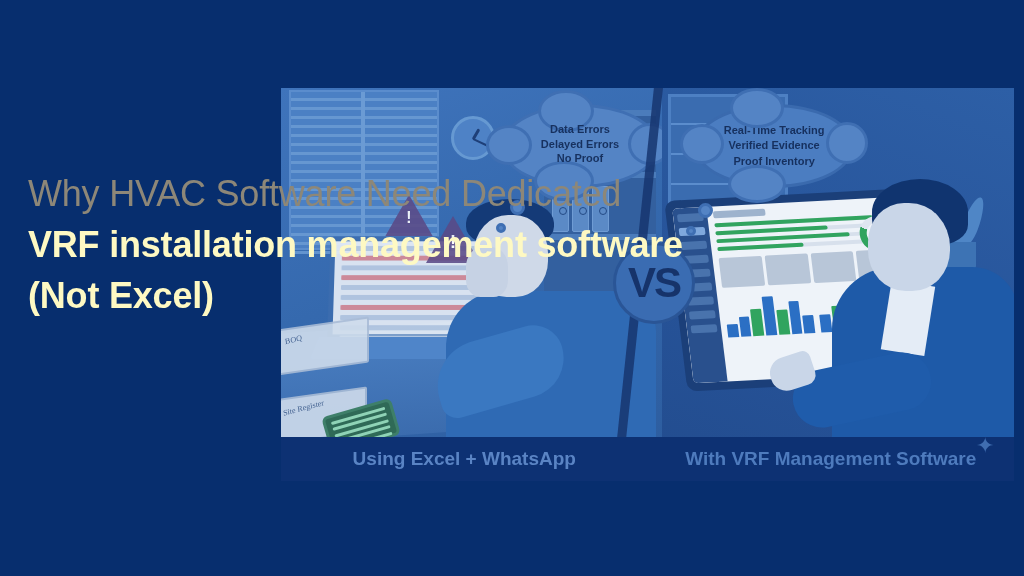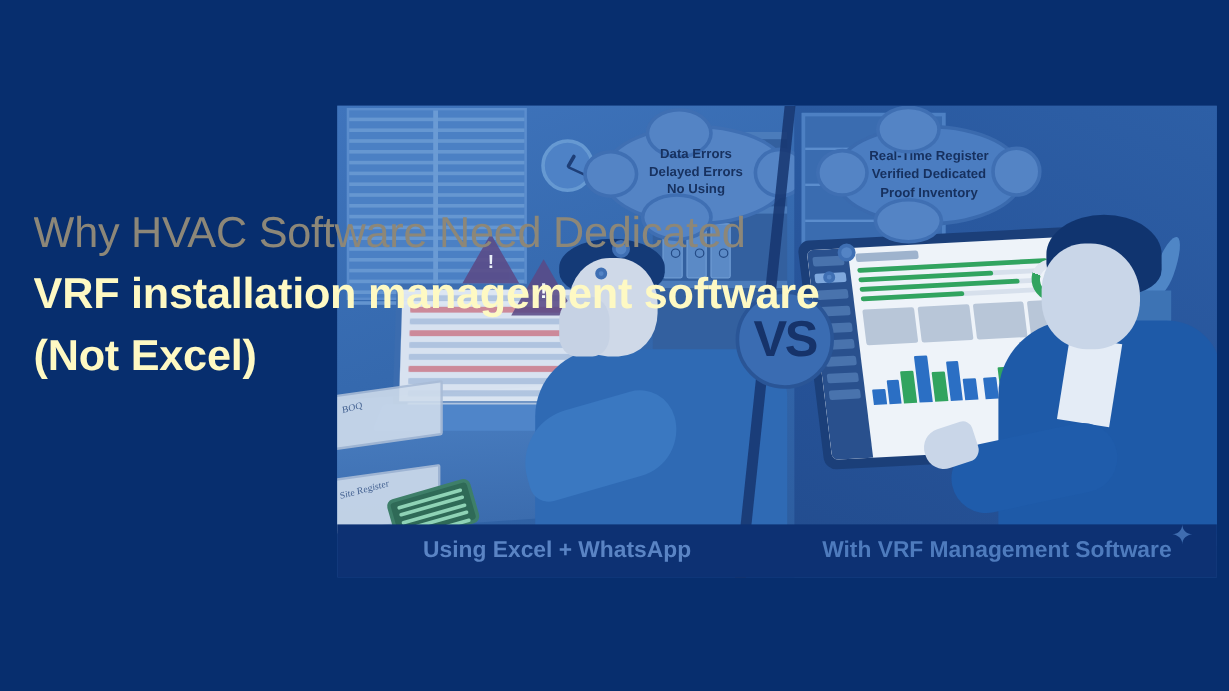--- a/index.html
+++ b/index.html
@@ -285,21 +285,21 @@
       <div id="bubble-left" class="bubble">
         <span class="lobe" style="left:-18px; top:18px; width:46px; height:40px;"></span>
         <span class="lobe" style="right:-16px; top:16px; width:44px; height:42px;"></span>
         <span class="lobe" style="left:34px; top:-17px; width:56px; height:42px;"></span>
         <span class="lobe" style="left:30px; bottom:-16px; width:60px; height:40px;"></span>
         <span class="dot" style="left:6px;  bottom:-30px; width:15px; height:15px;"></span>
         <span class="dot" style="left:-8px; bottom:-48px; width:10px; height:10px;"></span>
         <span class="t">
           <div>Data Errors</div>
           <div>Delayed Errors</div>
-          <div>No Using</div>
+          <div>No Proof</div>
         </span>
       </div>
     </div>
 
     <div id="right-half" class="half">
 
       <div class="rs-window">
         <i style="top:26px"></i>
           <i style="top:56px"></i>
           <i style="top:86px"></i>
@@ -384,22 +384,22 @@
 
       <div id="bubble-right-wrap">
         <span class="bubble lobe" style="left:-14px; top:20px; width:44px; height:40px;"></span>
         <span class="bubble lobe" style="right:-14px; top:18px; width:42px; height:42px;"></span>
         <span class="bubble lobe" style="left:36px; top:-16px; width:54px; height:40px;"></span>
         <span class="bubble lobe" style="left:34px; bottom:-15px; width:58px; height:38px;"></span>
         <span class="bubble dot" style="left:4px;  bottom:-30px; width:15px; height:15px;"></span>
         <span class="bubble dot" style="left:-8px; bottom:-48px; width:10px; height:10px;"></span>
         <div class="bb">
           <div>
-            <div>Real-Time Register</div>
-            <div>Verified Dedicated</div>
+            <div>Real-Time Tracking</div>
+            <div>Verified Evidence</div>
             <div>Proof Inventory</div>
           </div>
         </div>
       </div>
     </div>
 
     <div class="seam"></div>
 
     <div id="vs-badge">VS</div>
 

